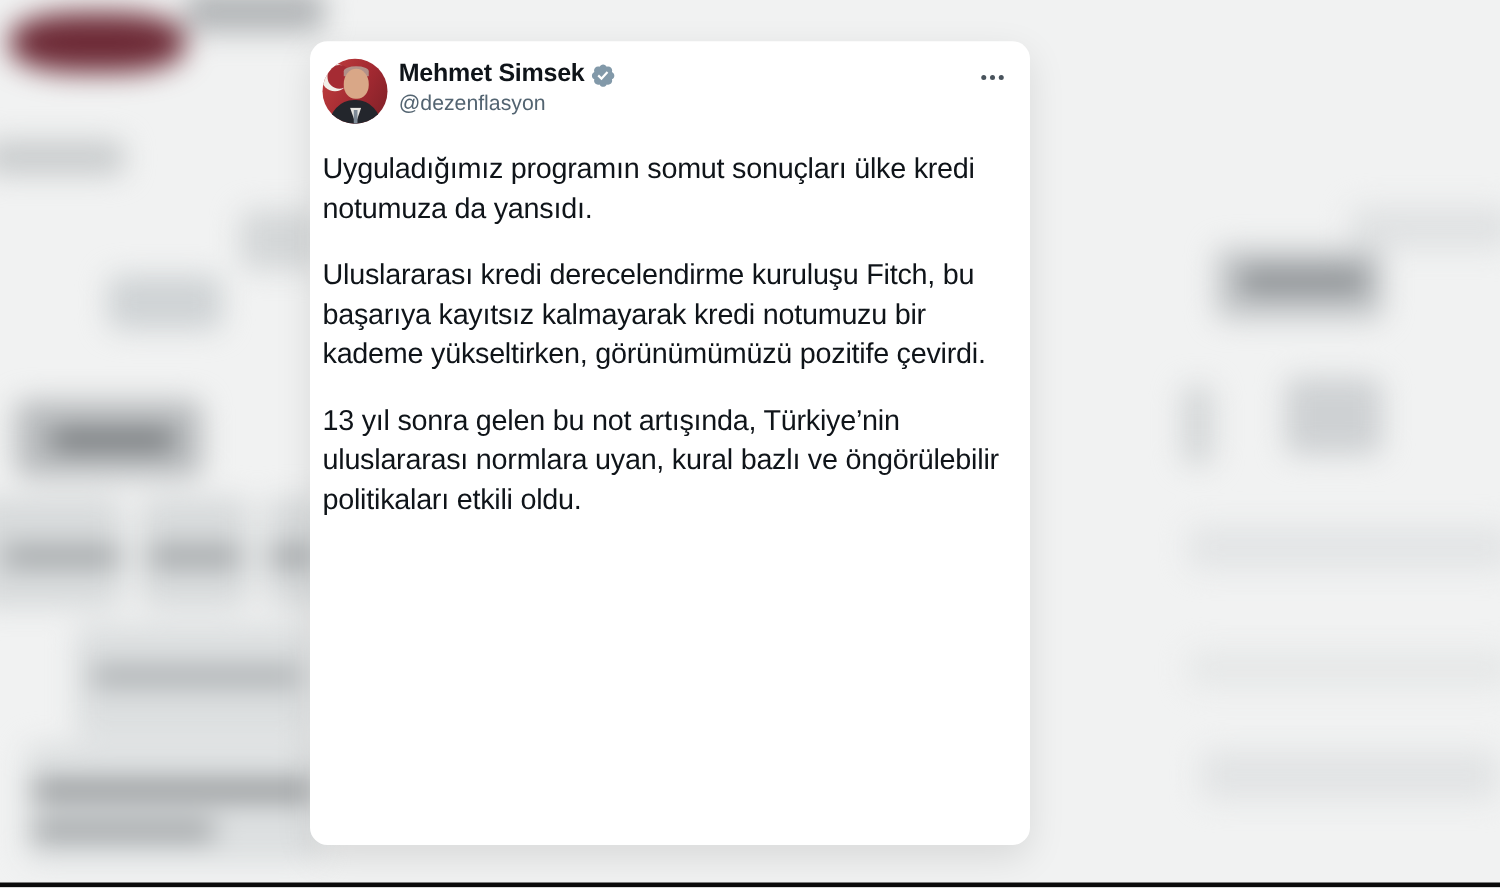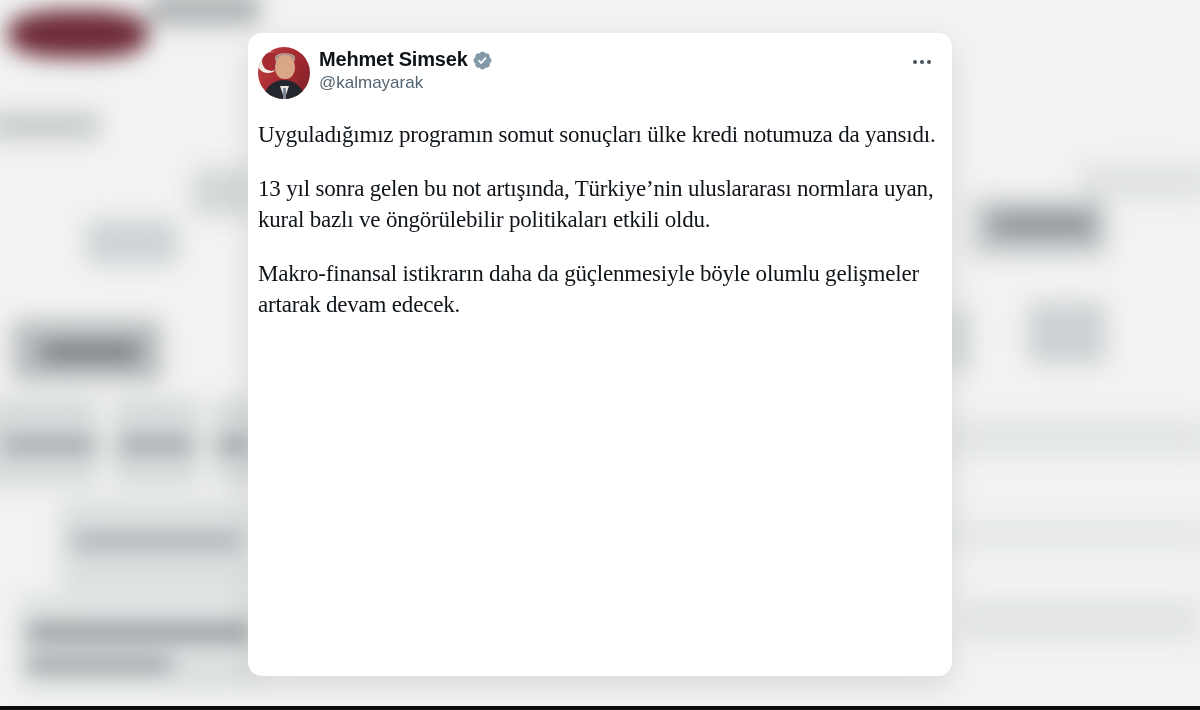--- a/index.html
+++ b/index.html
@@ -7,21 +7,21 @@
   .screen{position:relative;width:1200px;height:710px;overflow:hidden;background:#f1f2f2;}
 
   
   .bg-blobs{position:absolute;inset:0;filter:blur(11px);}
   .blob{position:absolute;border-radius:10px;}
 
   .bottom-bar{position:absolute;left:0;bottom:0;width:100%;height:4px;background:#0b0b0b;}
 
   
   .tweet-card{
-    position:absolute;left:248px;top:33px;width:704px;height:643px;
+    position:absolute;left:248px;top:33px;width:576px;height:643px;
     background:#ffffff;border-radius:14px;
     box-shadow:0 10px 30px rgba(0,0,0,.10);
   }
   .card-inner{padding:14px 16px 0 10px;}
 
   .tweet-header{display:flex;align-items:flex-start;}
   .avatar{
     width:52px;height:52px;border-radius:50%;overflow:hidden;position:relative;flex:0 0 auto;
     background:linear-gradient(120deg,#c2403f 0%,#a22931 55%,#7c2027 100%);
     cursor:pointer;
@@ -36,21 +36,21 @@
 
   .author-block{margin-left:9px;min-width:0;cursor:pointer;}
   .author-name-row{display:flex;align-items:center;gap:4px;}
   .author-name{font-size:20px;font-weight:700;color:#0f1419;line-height:25px;letter-spacing:-0.2px;}
   .verified-badge{width:21px;height:21px;display:inline-block;margin-top:1px;}
   .author-handle{font-size:17px;color:#536471;line-height:22px;}
 
   .header-spacer{flex:1;}
   .more-button{margin-top:8px;padding:4px;border:none;background:none;cursor:pointer;line-height:0;}
 
-  .tweet-body{margin-top:20px;max-width:680px;font-family:Liberation Serif, serif;}
+  .tweet-body{margin-top:20px;max-width:680px;}
   .tweet-body p{
     margin:0 0 22px 0;
     font-size:23px;line-height:31.5px;color:#0f1419;letter-spacing:-0.2px;
   }
 </style>
 </head>
 <body>
 
 <div class="screen">
 
@@ -106,36 +106,36 @@
 
         <div class="author-block">
           <div class="author-name-row">
             <span class="author-name">Mehmet Simsek</span>
             <span class="verified-badge">
               <svg viewBox="0 0 24 24" width="21" height="21" aria-hidden="true">
                 <path fill="#8299a9" d="M22.25 12c0-1.43-.88-2.67-2.19-3.34.46-1.39.2-2.9-.81-3.91s-2.52-1.27-3.91-.81c-.66-1.31-1.91-2.19-3.34-2.19s-2.67.88-3.33 2.19c-1.4-.46-2.91-.2-3.92.81s-1.26 2.52-.8 3.91c-1.31.67-2.2 1.91-2.2 3.34s.89 2.67 2.2 3.34c-.46 1.39-.21 2.9.8 3.91s2.52 1.26 3.91.81c.67 1.31 1.91 2.19 3.34 2.19s2.68-.88 3.34-2.19c1.39.45 2.9.2 3.91-.81s1.27-2.52.81-3.91c1.31-.67 2.19-1.91 2.19-3.34zm-11.71 4.2L6.8 12.46l1.41-1.42 2.26 2.26 4.8-5.23 1.47 1.36-6.2 6.77z"></path>
               </svg>
             </span>
           </div>
-          <div class="author-handle">@kalmayarak</div>
+          <div class="author-handle">@dezenflasyon</div>
         </div>
 
         <div class="header-spacer"></div>
 
         <button class="more-button" aria-label="More">
           <svg width="20" height="6" viewBox="0 0 20 6" aria-hidden="true">
             <circle cx="3" cy="3" r="2" fill="#49535c"></circle>
             <circle cx="10" cy="3" r="2" fill="#49535c"></circle>
             <circle cx="17" cy="3" r="2" fill="#49535c"></circle>
           </svg>
         </button>
       </header>
 
       <div class="tweet-body">
         <p>Uyguladığımız programın somut sonuçları ülke kredi notumuza da yansıdı.</p>
+        <p>Uluslararası kredi derecelendirme kuruluşu Fitch, bu başarıya kayıtsız kalmayarak kredi notumuzu bir kademe yükseltirken, görünümümüzü pozitife çevirdi.</p>
         <p>13 yıl sonra gelen bu not artışında, Türkiye’nin uluslararası normlara uyan, kural bazlı ve öngörülebilir politikaları etkili oldu.</p>
-        <p>Makro-finansal istikrarın daha da güçlenmesiyle böyle olumlu gelişmeler artarak devam edecek.</p>
       </div>
 
     </div>
   </article>
 
 </div>
 
 </body></html>

